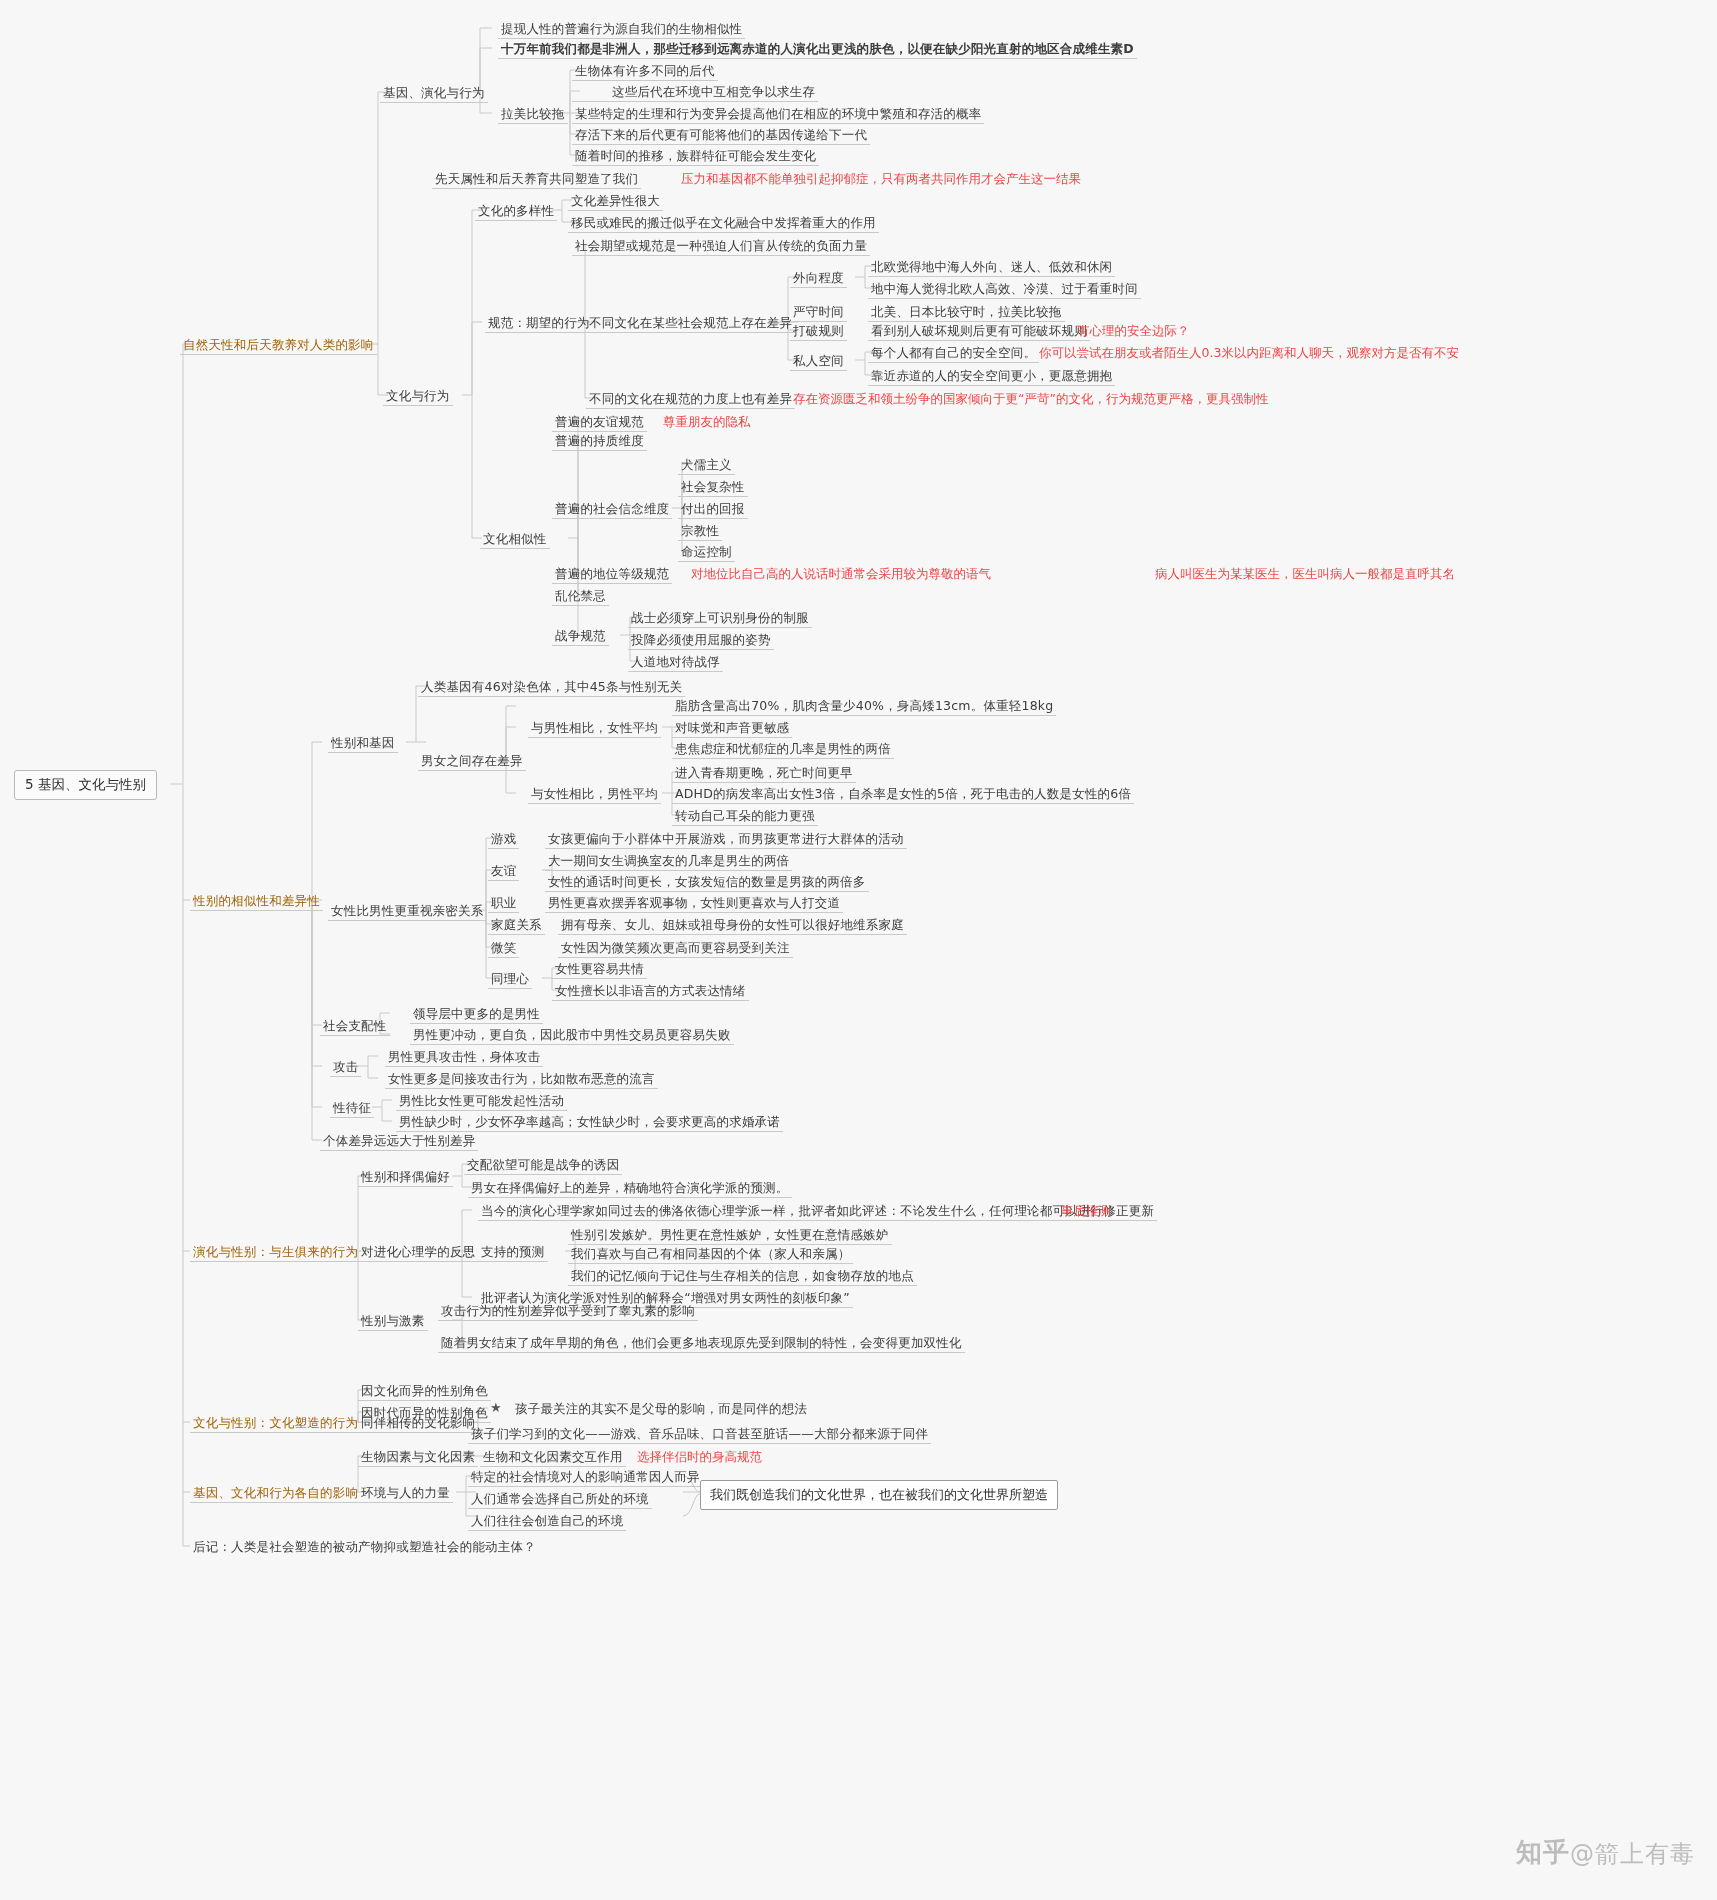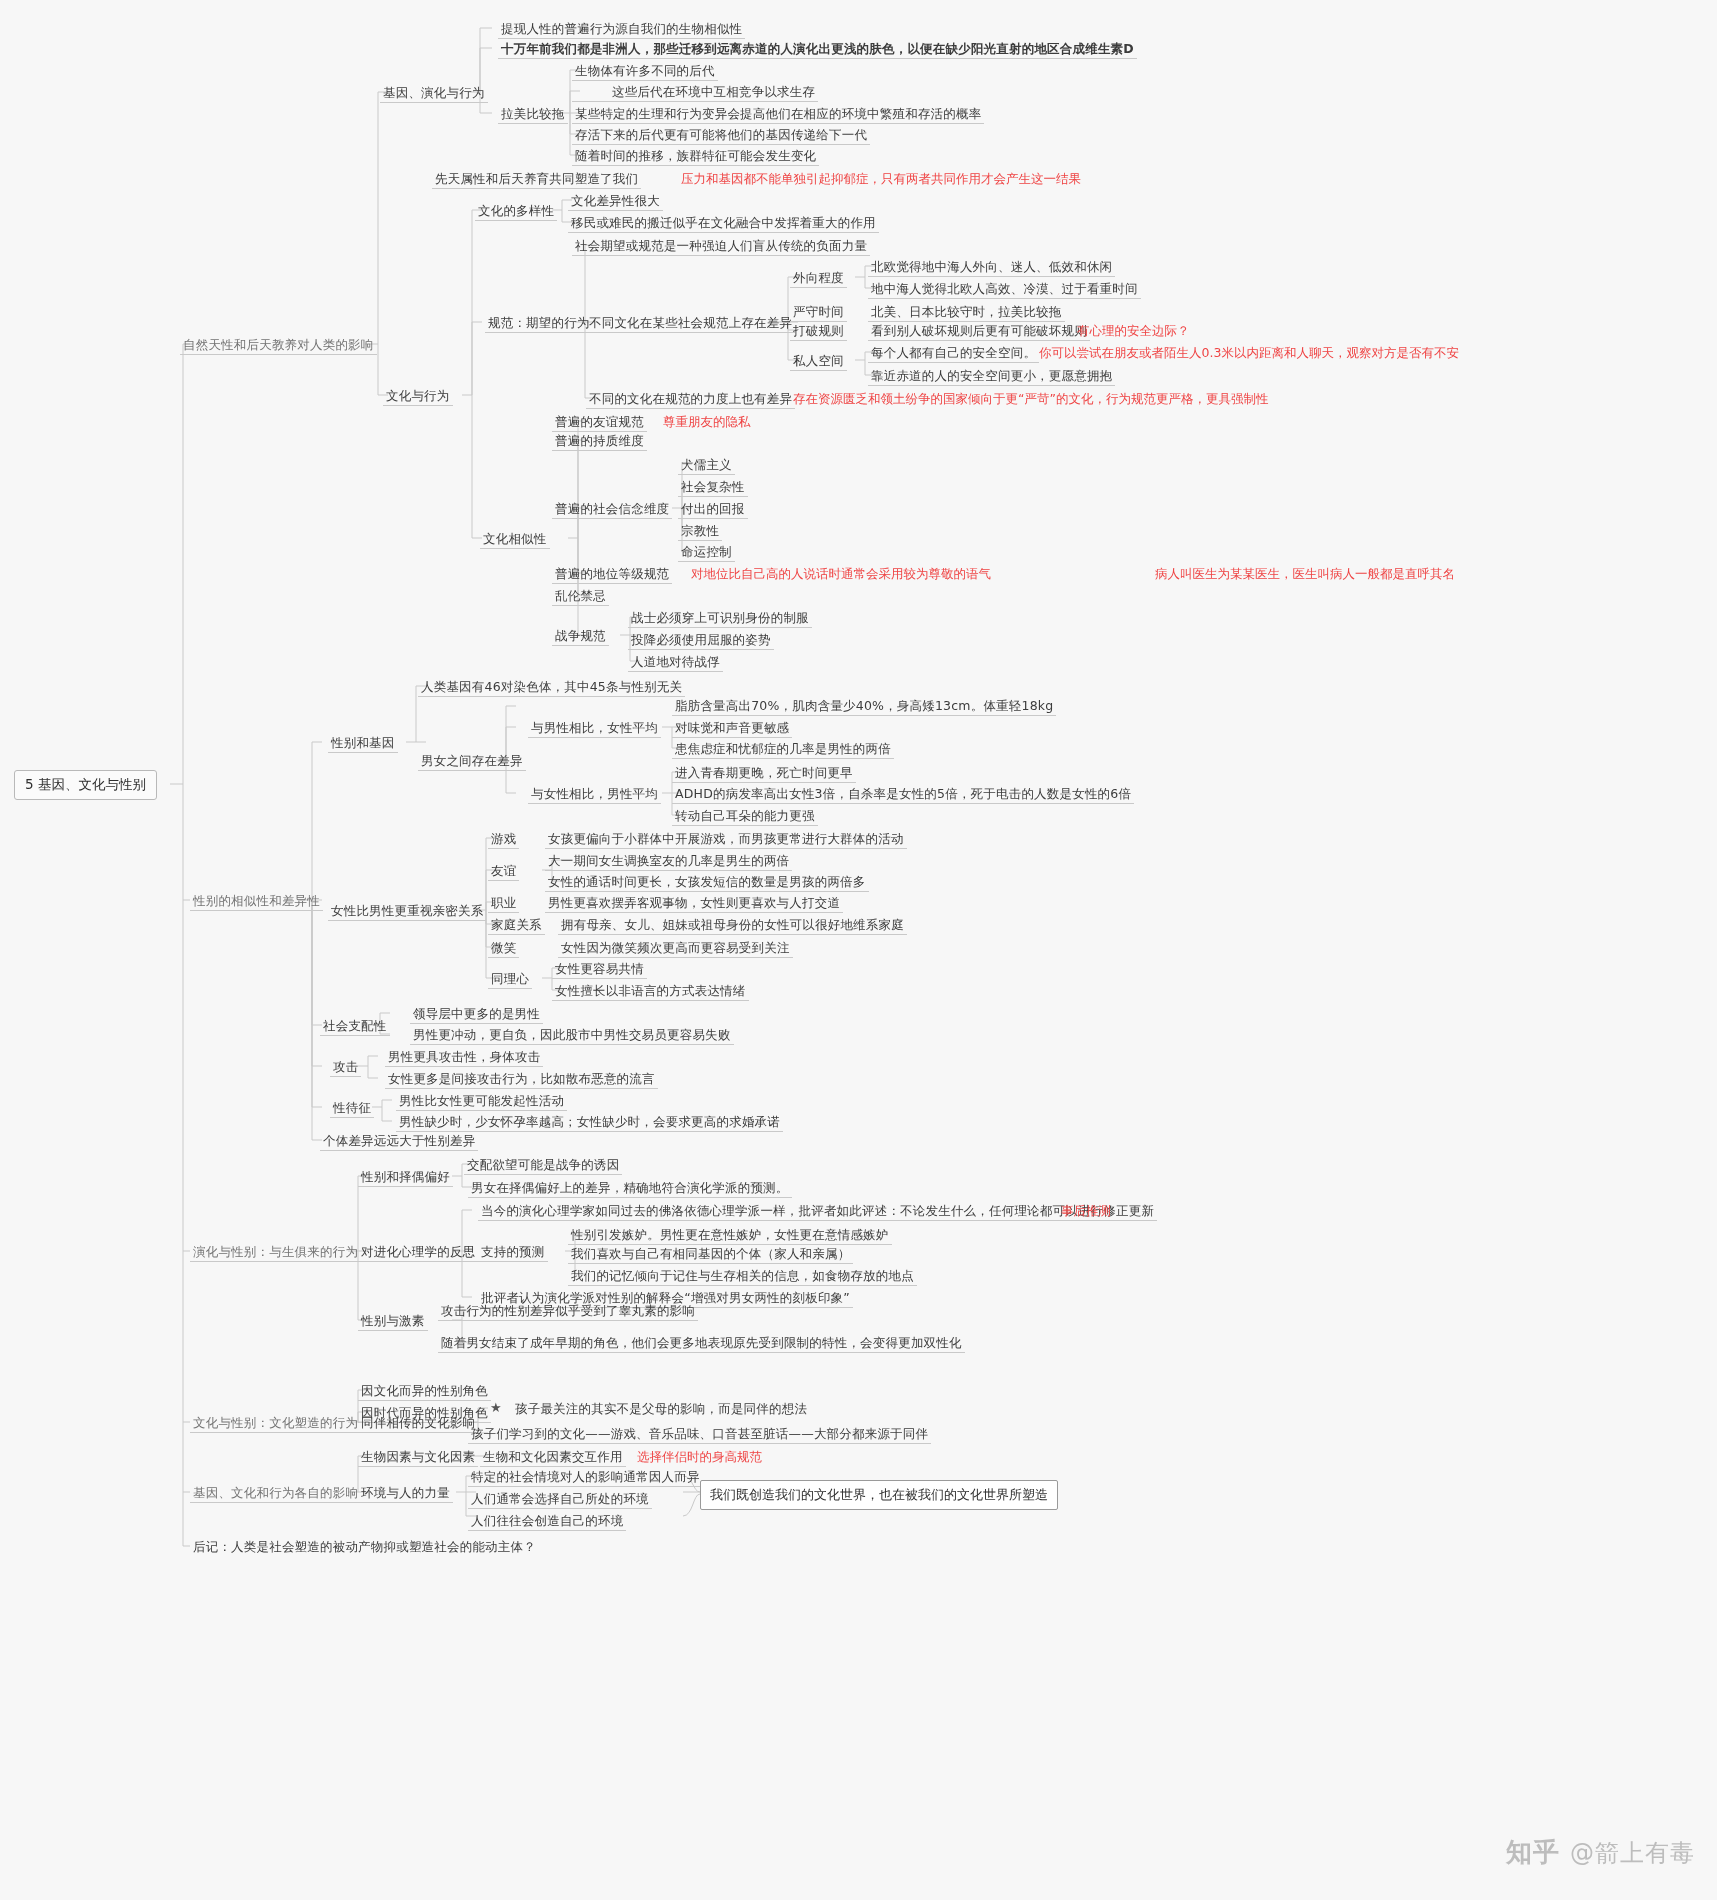--- a/index.html
+++ b/index.html
@@ -30,21 +30,21 @@
   .root {
     position: absolute;
     font-size: 13.5px;
     color: #2f2f2f;
     white-space: nowrap;
     padding: 5px 10px;
     border: 1px solid #b9b9b9;
     border-radius: 3px;
     background: #fbfbfb;
   }
-  .lvl1 { font-size: 12.5px; color: #737373; }
+  .lvl1 { font-size: 12.5px; color: #a16207; }
   .annot {
     position: absolute;
     font-size: 12.5px;
     line-height: 15px;
     color: #ef4444;
     white-space: nowrap;
     padding: 1px 3px 2px 3px;
     border-bottom: none;
   }
   .hl {
@@ -60,21 +60,21 @@
   .star { color: #555; font-size: 13px; }
   svg.links {
     position: absolute; left: 0; top: 0;
     width: 1717px; height: 1900px;
     pointer-events: none;
   }
   svg.links path, svg.links line { stroke: #c9c9c9; fill: none; stroke-width: 1; }
   .wm {
     position: absolute;
     right: 22px; bottom: 30px;
-    display: flex; align-items: center; gap: 10px;
+    display: flex; align-items: flex-end; 
     color: #b4b4b4;
     font-size: 26px;
     letter-spacing: 1px;
   }
   .wm .zh {
     font-size: 26px; color: #bdbdbd; font-weight: bold;
   }
   .wm .at { font-size: 24px; color: #bdbdbd; }
 </style>
 </head>

